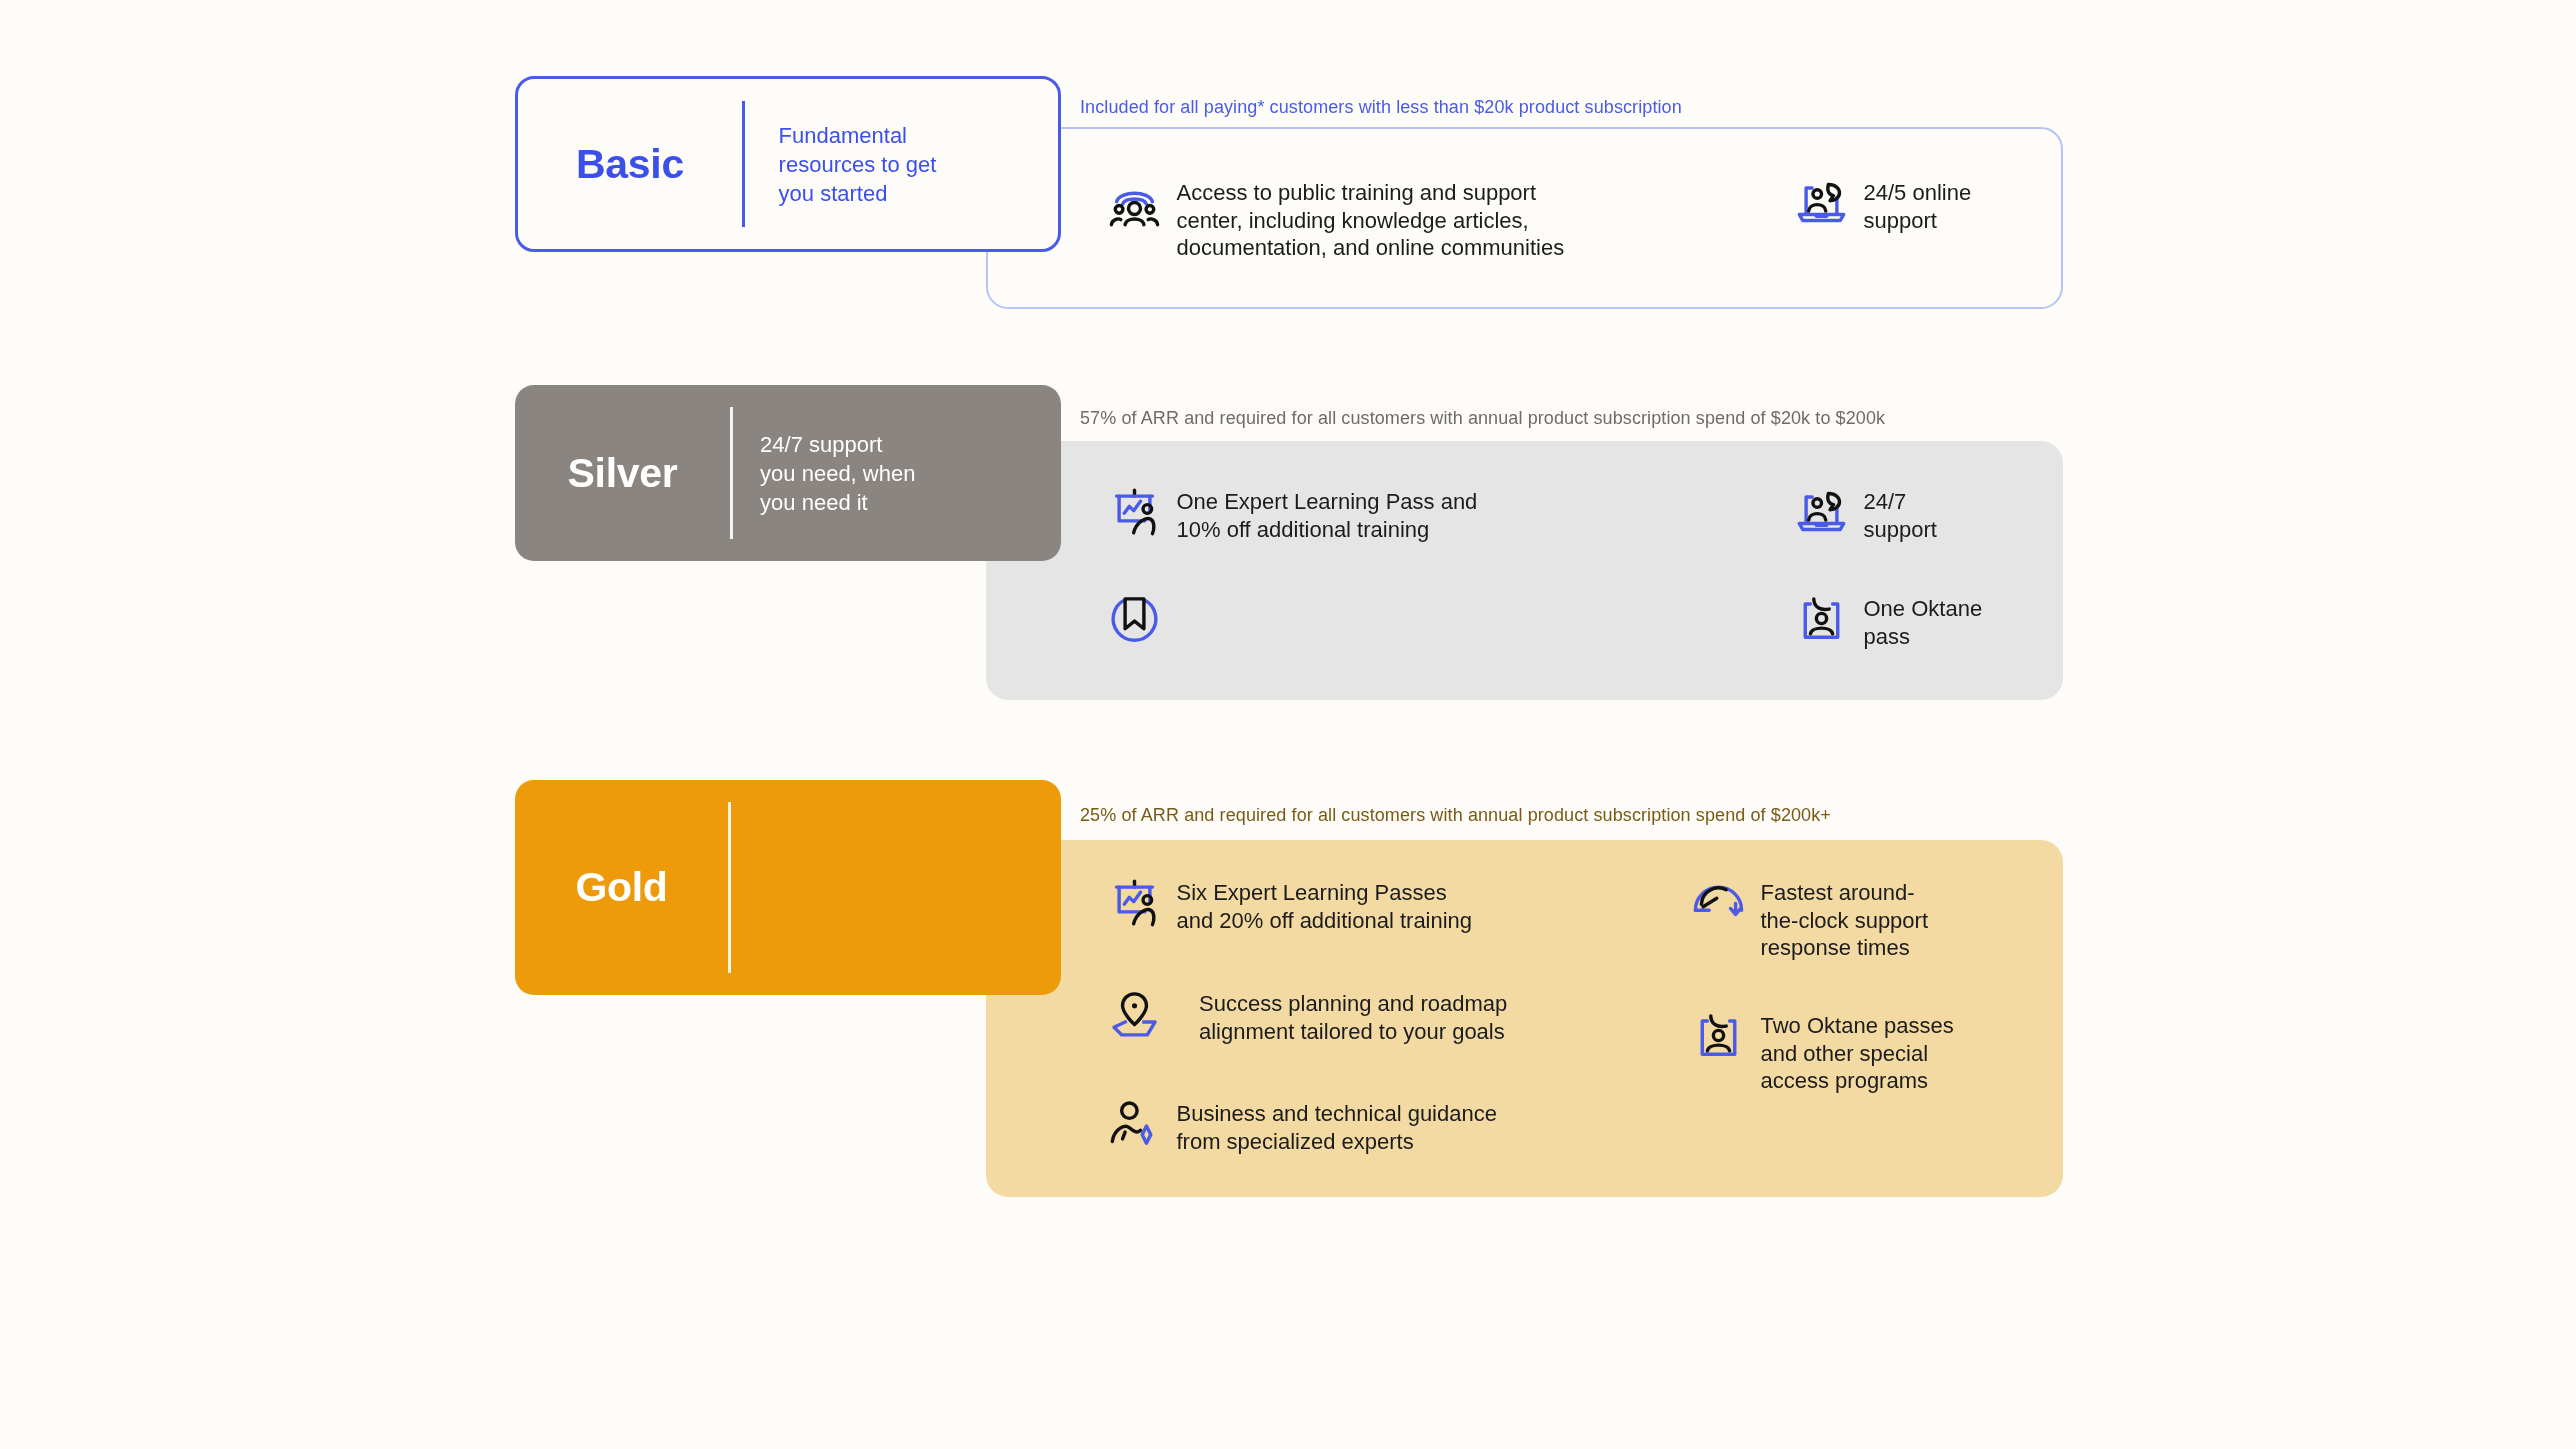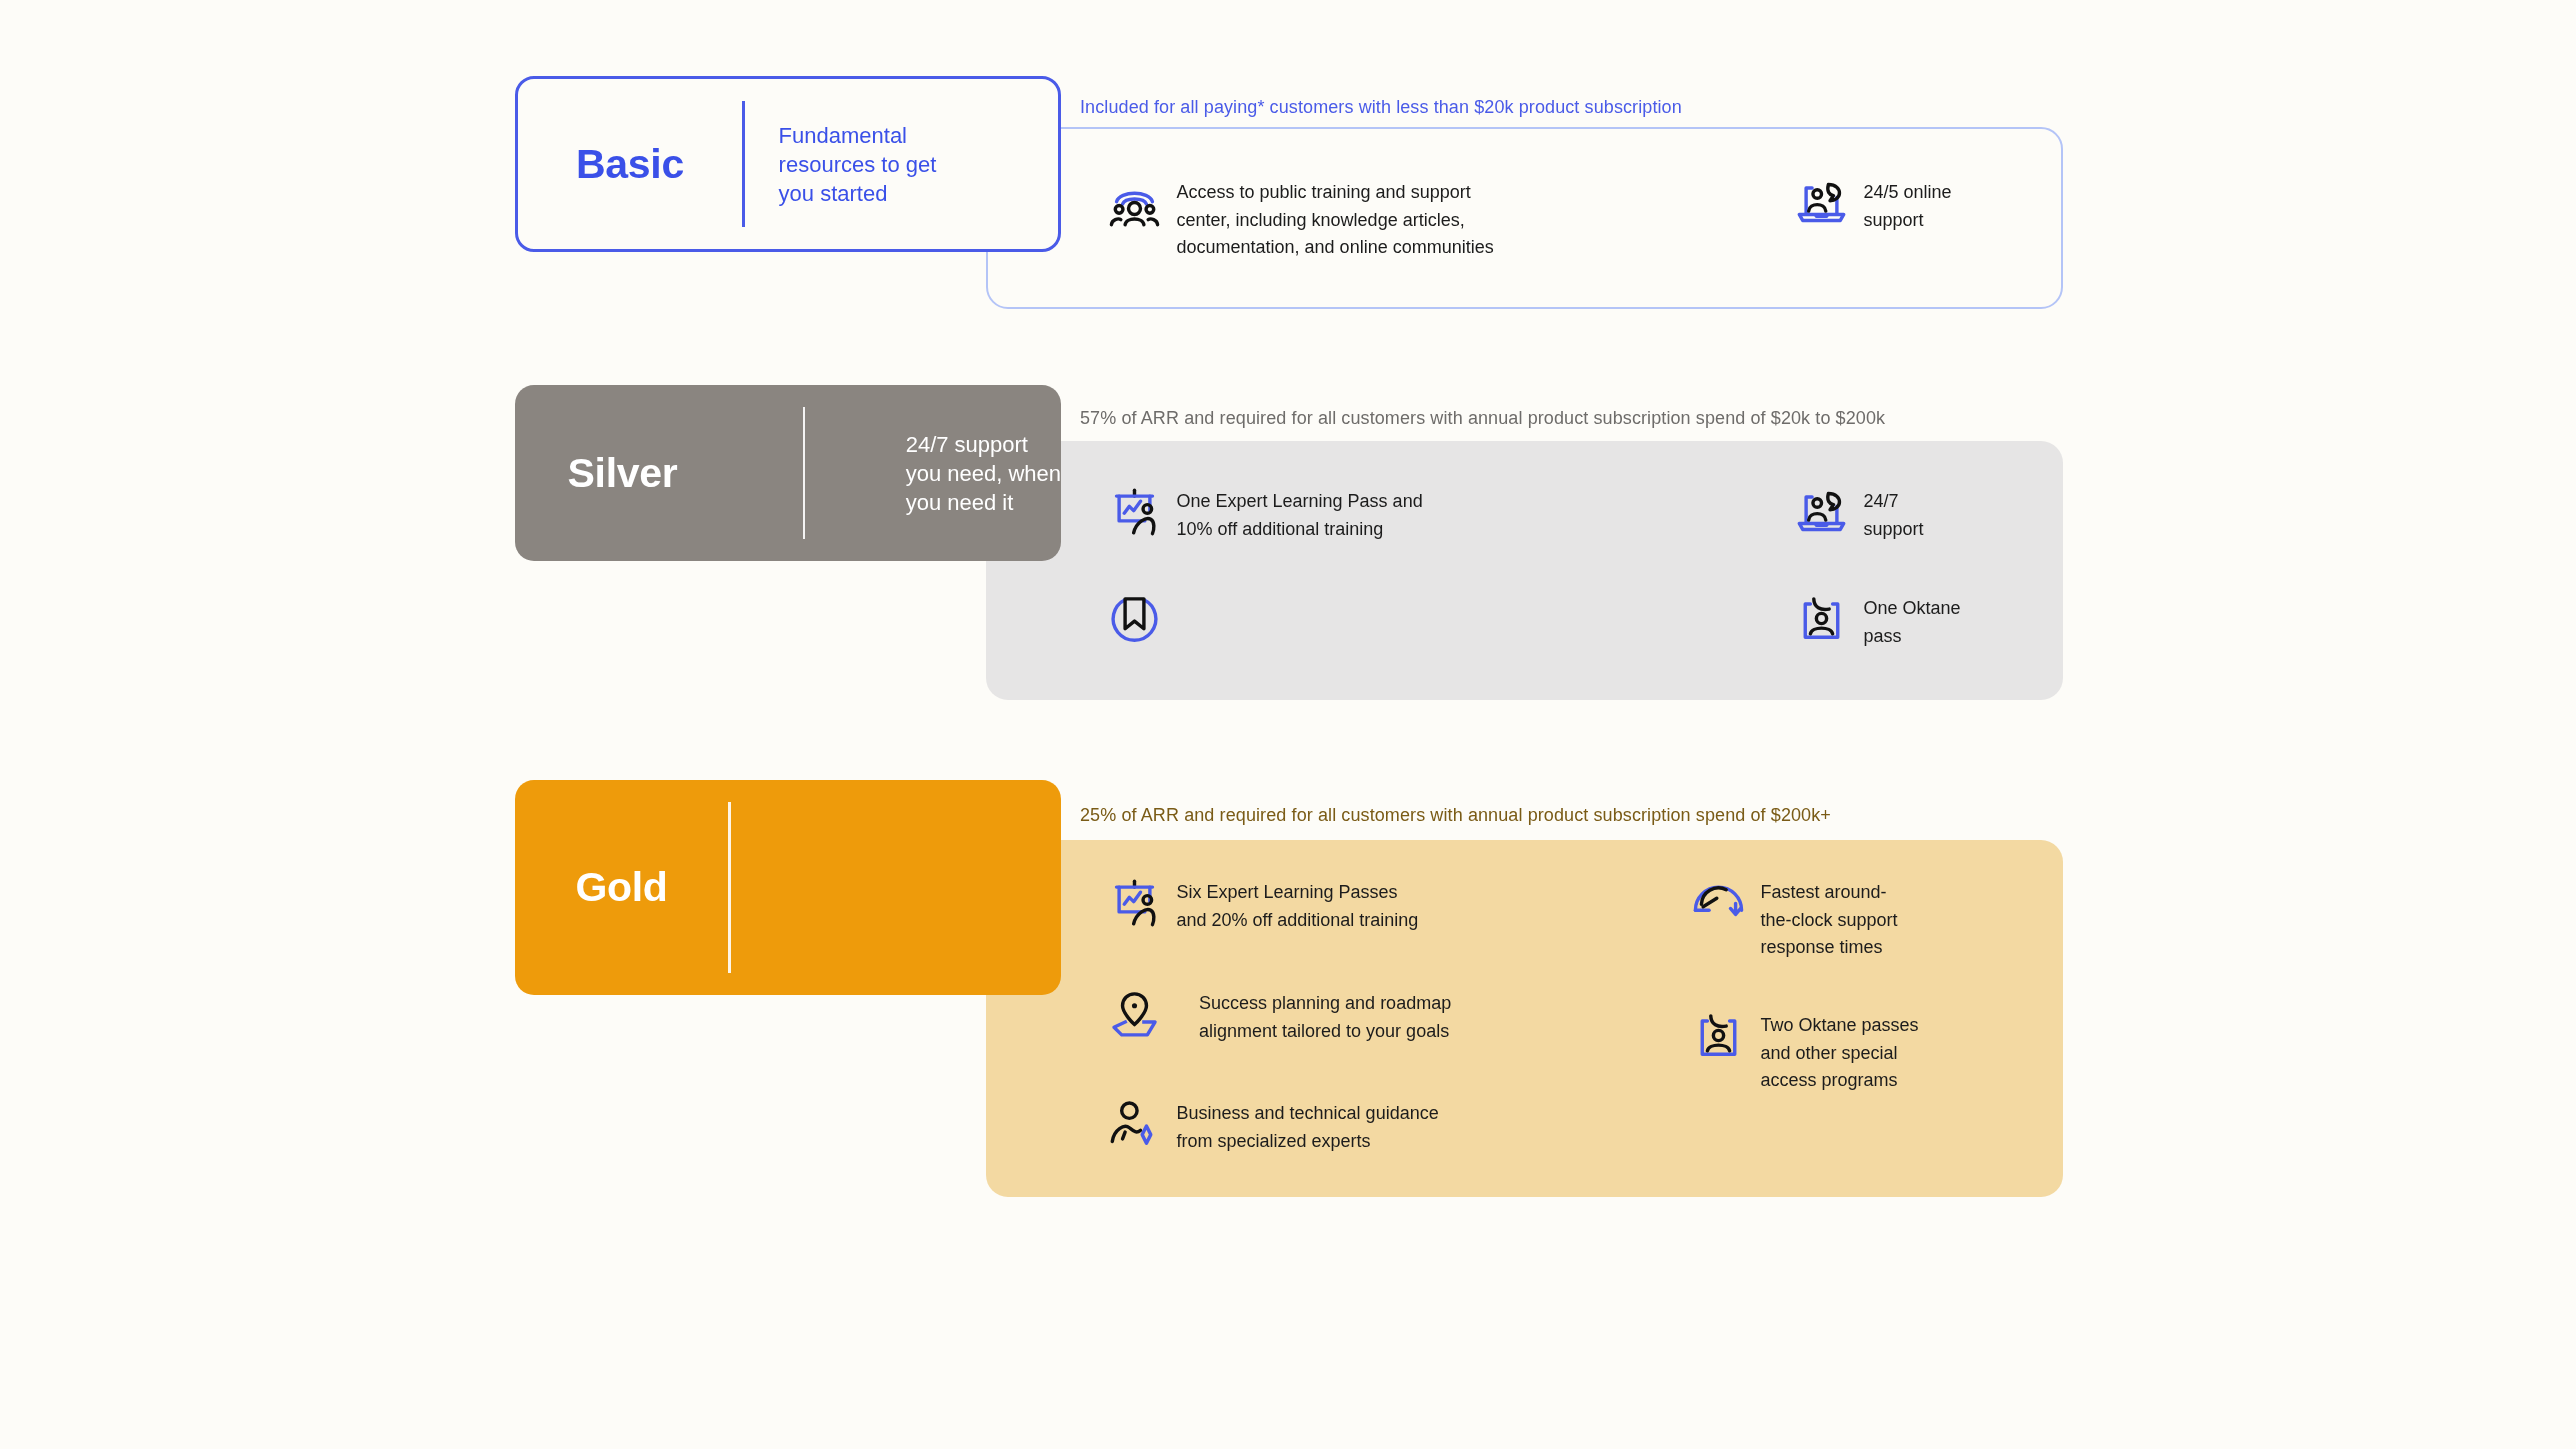--- a/index.html
+++ b/index.html
@@ -52,21 +52,21 @@
     box-sizing: border-box;
     border-radius: 19px;
     display: flex;
     align-items: center;
     z-index: 5;
   }
   .head-card.basic {
     background: #FDFCF8;
     border: 3.4px solid #4A5BE8;
   }
-  .head-card.silver { background: #8A8580; justify-content: space-between; }
+  .head-card.silver { background: #8A8580; }
   .head-card.gold   { background: #EE9B0B; }
 
   .head-name {
     font-weight: bold;
     font-size: 41px;
     letter-spacing: -0.3px;
     white-space: nowrap;
   }
   .head-card.basic  .head-name { color: #3A50E8; }
   .head-card.silver .head-name,
@@ -97,21 +97,21 @@
     align-items: flex-start;
     gap: 15.5px;
   }
   .feat-ico {
     flex: 0 0 auto;
     width: 53px;
     height: 53px;
     display: block;
   }
   .feat-txt {
-    font-size: 18px;
+    font-size: 22px;
     line-height: 27.5px;
     color: #1C1C1C;
     white-space: pre-line;
     padding-top: 3.4px;
   }
 </style>
 </head>
 <body>
 
 <div class="stage">

